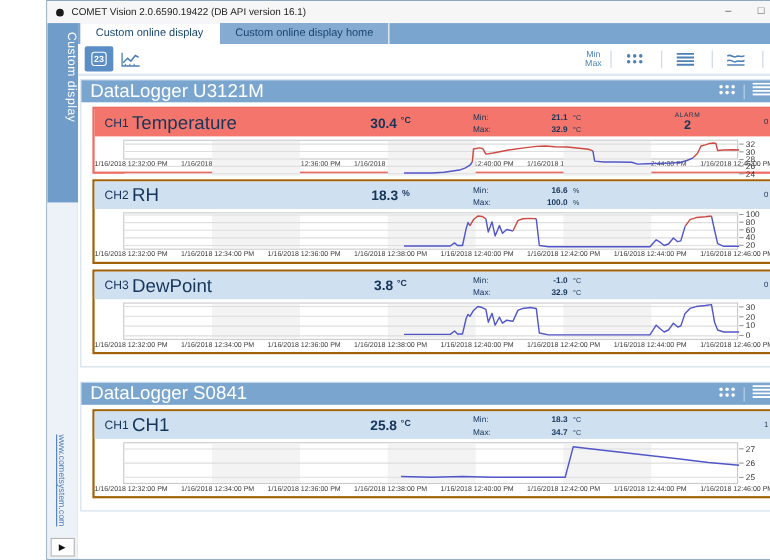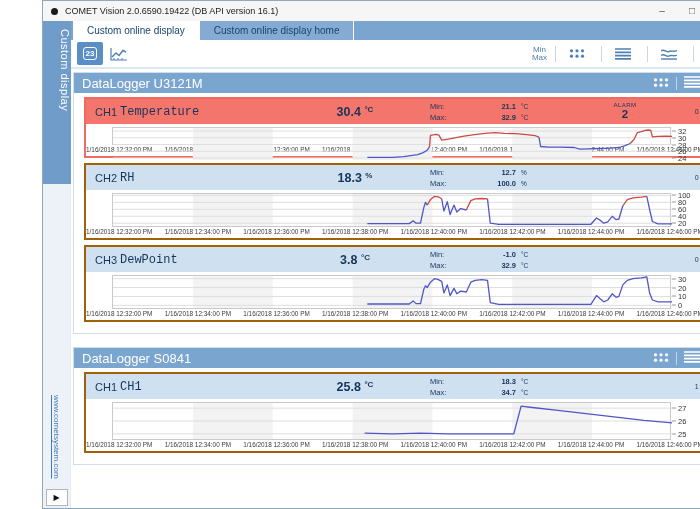--- a/index.html
+++ b/index.html
@@ -36,33 +36,33 @@
   .tool-spacer { flex: 1; }
   .minmax { font-size: 8px; line-height: 8px; color: #4d80b4; text-align: center; }
   .vsep { width: 1px; height: 16px; background: #c9d6e4; margin: 0 8px; }
 
   
   .content { flex: 1; padding: 3px 3px 0 2px; background: #fff; overflow: hidden; border-top: 2px solid #dbe7f3; }
 
   
   .logger-panel { border: 1px solid #cfdded; margin-bottom: 13px; background: #fff; }
   .logger-header { height: 20px; background: #7aa5ce; color: #fff; display: flex; align-items: center; padding: 0 6px 0 8px; }
-  .logger-title { flex: 1; font-size: 13px; }
+  .logger-title { flex: 1; font-size: 17px; }
   .logger-icons { display: flex; align-items: center; color: #fff; }
   .hsep { width: 1px; height: 13px; background: rgba(255,255,255,.55); margin: 0 7px; }
 
   .channels { padding: 2px 2px 6px 10px; }
   .channel-card { border: 2px solid #a16207; margin: 2px 0 5px 0; background: #fff; }
   .channel-card.alarm { border-color: #ef6a60; }
   .channel-row { height: 25px; display: flex; align-items: center; color: #16355a; }
   .channel-card.alarm .channel-row { background: #f4756b; }
   .channel-card.normal .channel-row { background: #cfe0f1; }
 
   .ch-id { width: 34px; padding-left: 9px; font-size: 11px; }
-  .ch-name { width: 160px; font-size: 12px; font-family: Liberation Mono, monospace; }
+  .ch-name { width: 160px; font-size: 17px; }
   .ch-value { width: 150px; text-align: center; font-weight: bold; font-size: 12.5px; white-space: nowrap; }
   .unit { font-size: 8px; vertical-align: 4px; font-weight: bold; }
   .ch-minmax { width: 150px; font-size: 7.5px; display: flex; flex-direction: column; gap: 2px; }
   .mm-row { display: flex; align-items: baseline; }
   .mm-label { width: 42px; }
   .mm-val { width: 44px; text-align: right; font-weight: bold; }
   .mm-unit { margin-left: 5px; font-size: 6.5px; }
   .ch-alarm { width: 90px; text-align: center; display: flex; flex-direction: column; line-height: 1; }
   .alarm-label { font-size: 6px; letter-spacing: .5px; }
   .alarm-count { font-size: 11.5px; font-weight: bold; margin-top: 1px; }
@@ -241,21 +241,21 @@
   </div>
 
   <div class="channel-card normal">
     <div class="channel-row">
       <span class="ch-id">CH2</span>
       <span class="ch-name">RH</span>
       <span class="ch-value"><span>18.3</span> <span class="unit">%</span></span>
       <span class="ch-minmax">
         <span class="mm-row">
                       <span class="mm-label">Min:</span>
-                      <span class="mm-val">12.7</span>
+                      <span class="mm-val">16.6</span>
                       <span class="mm-unit">%</span>
                     </span>
         <span class="mm-row">
                       <span class="mm-label">Max:</span>
                       <span class="mm-val">100.0</span>
                       <span class="mm-unit">%</span>
                     </span>
       </span>
       <span class="ch-alarm">
         <span class="alarm-label"></span>

